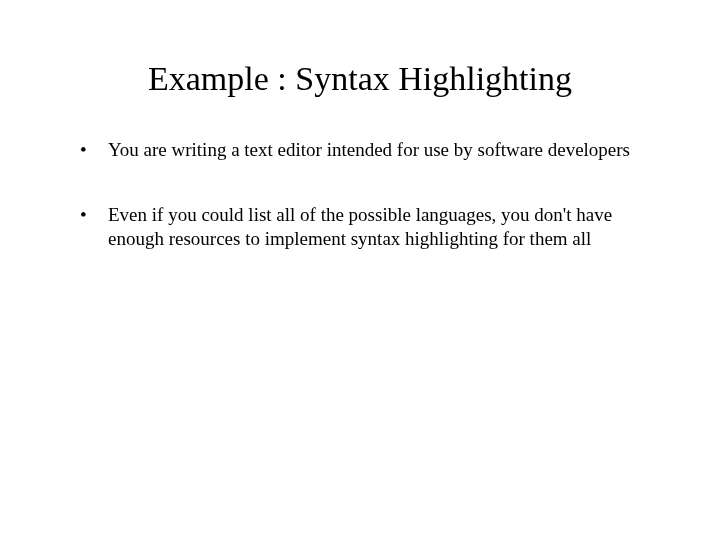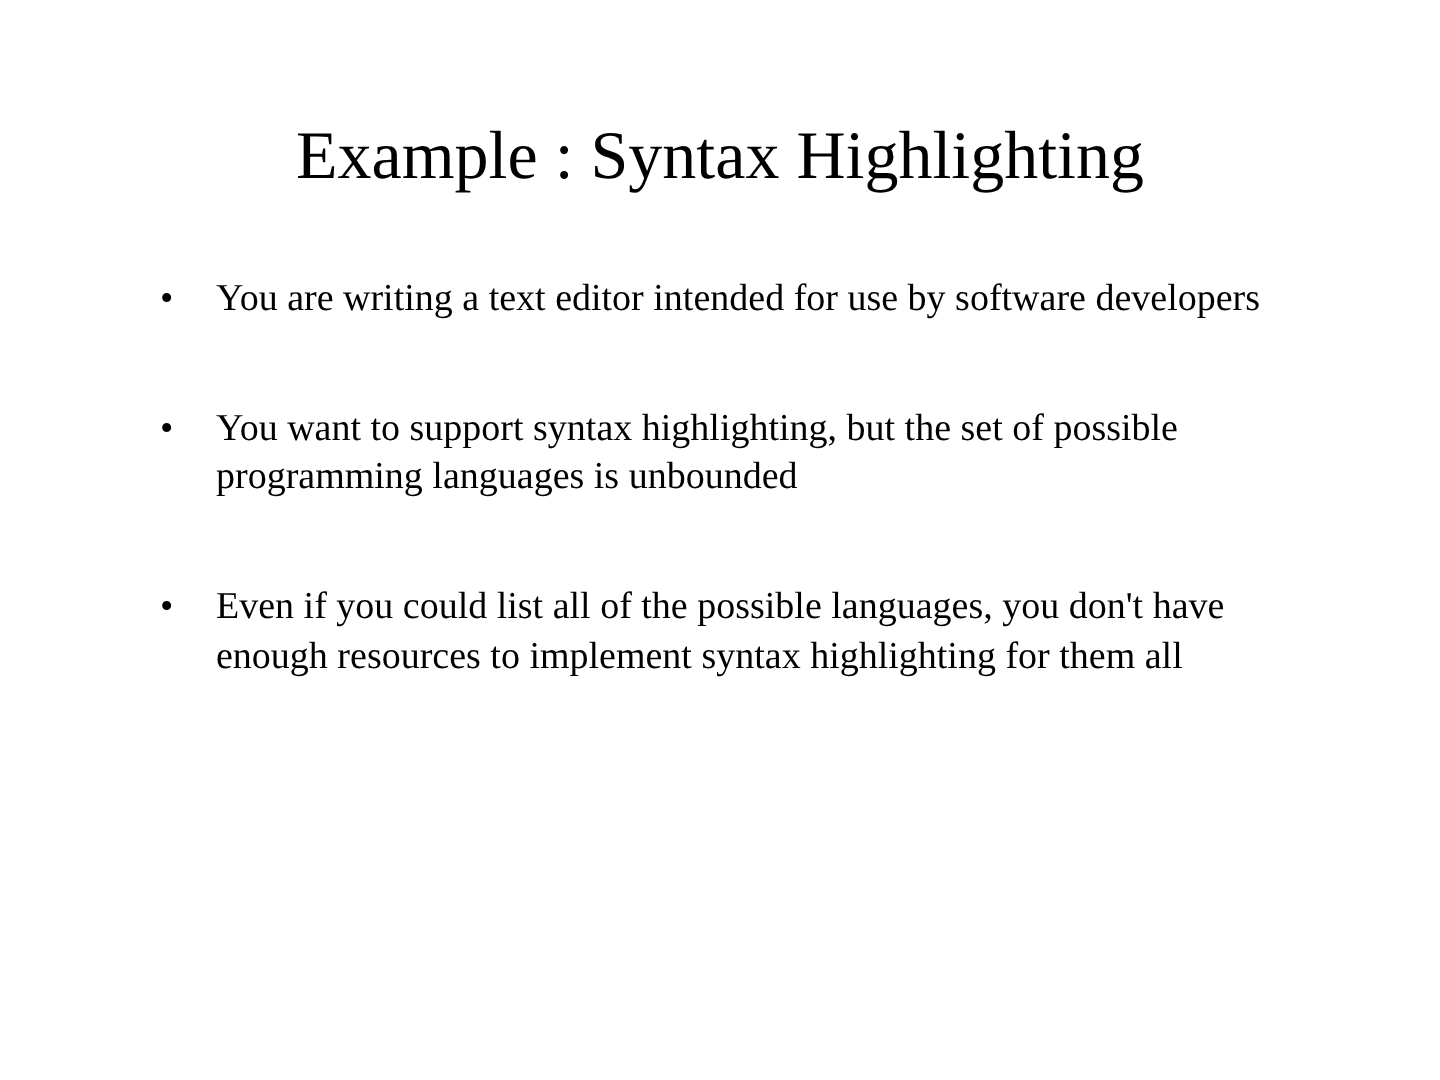--- a/index.html
+++ b/index.html
@@ -41,15 +41,14 @@
       font-size: 19px;
     }
   </style>
 </head>
 <body>
 
 <h1 class="slide-title">Example : Syntax Highlighting</h1>
 
 <ul class="bullet-list">
   <li class="bullet-item">You are writing a text editor intended for use by software developers</li>
-  <li class="bullet-item">You want to support syntax highlighting, but the set of possible programming languages is unbounded</li>
   <li class="bullet-item">Even if you could list all of the possible languages, you don't have enough resources to implement syntax highlighting for them all</li>
 </ul>
 
 </body></html>

